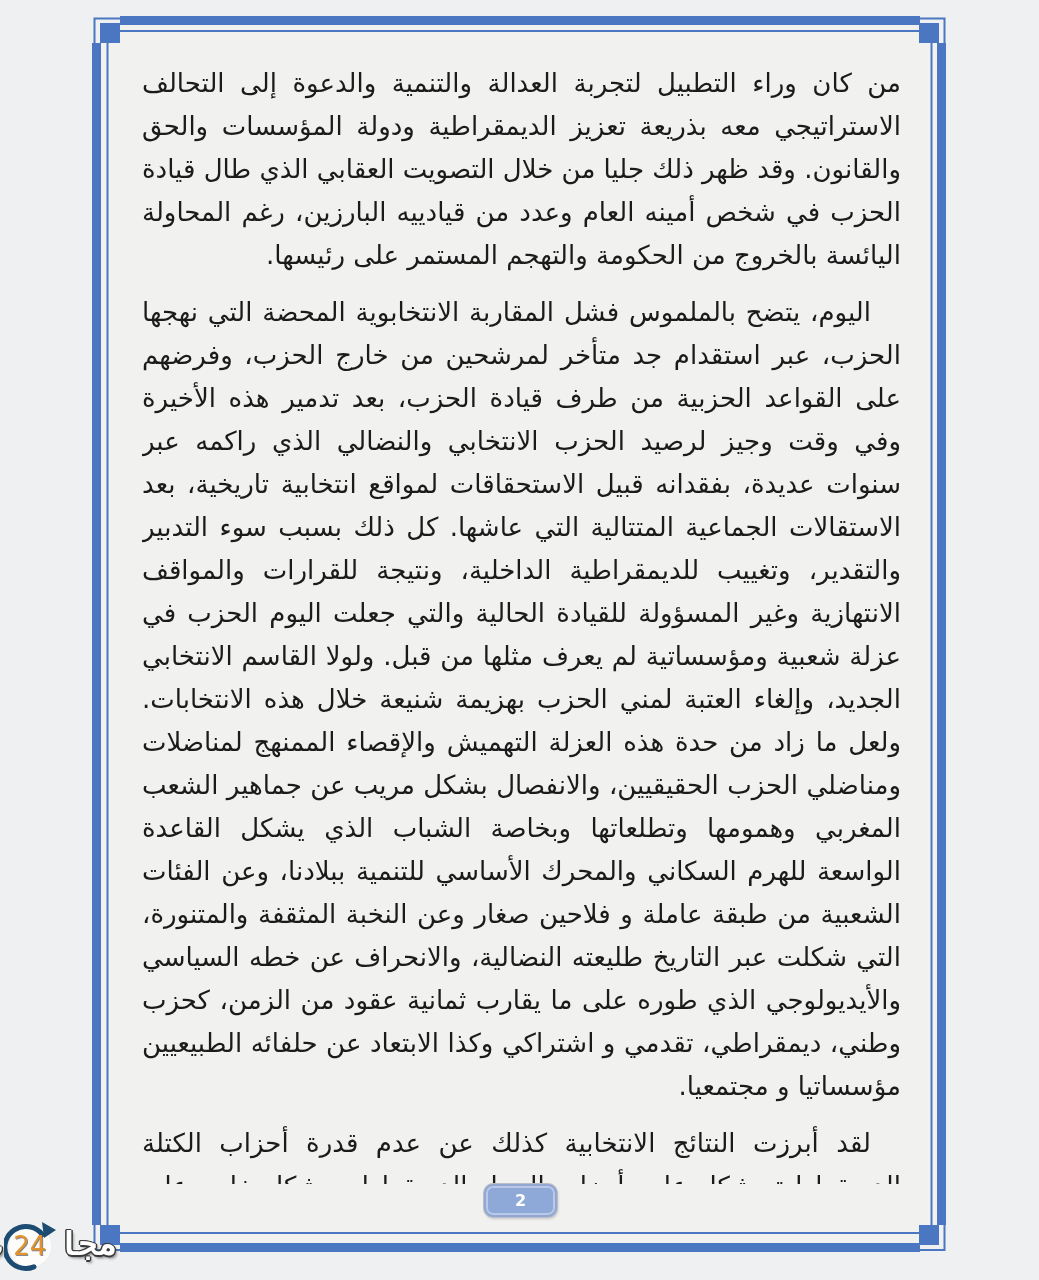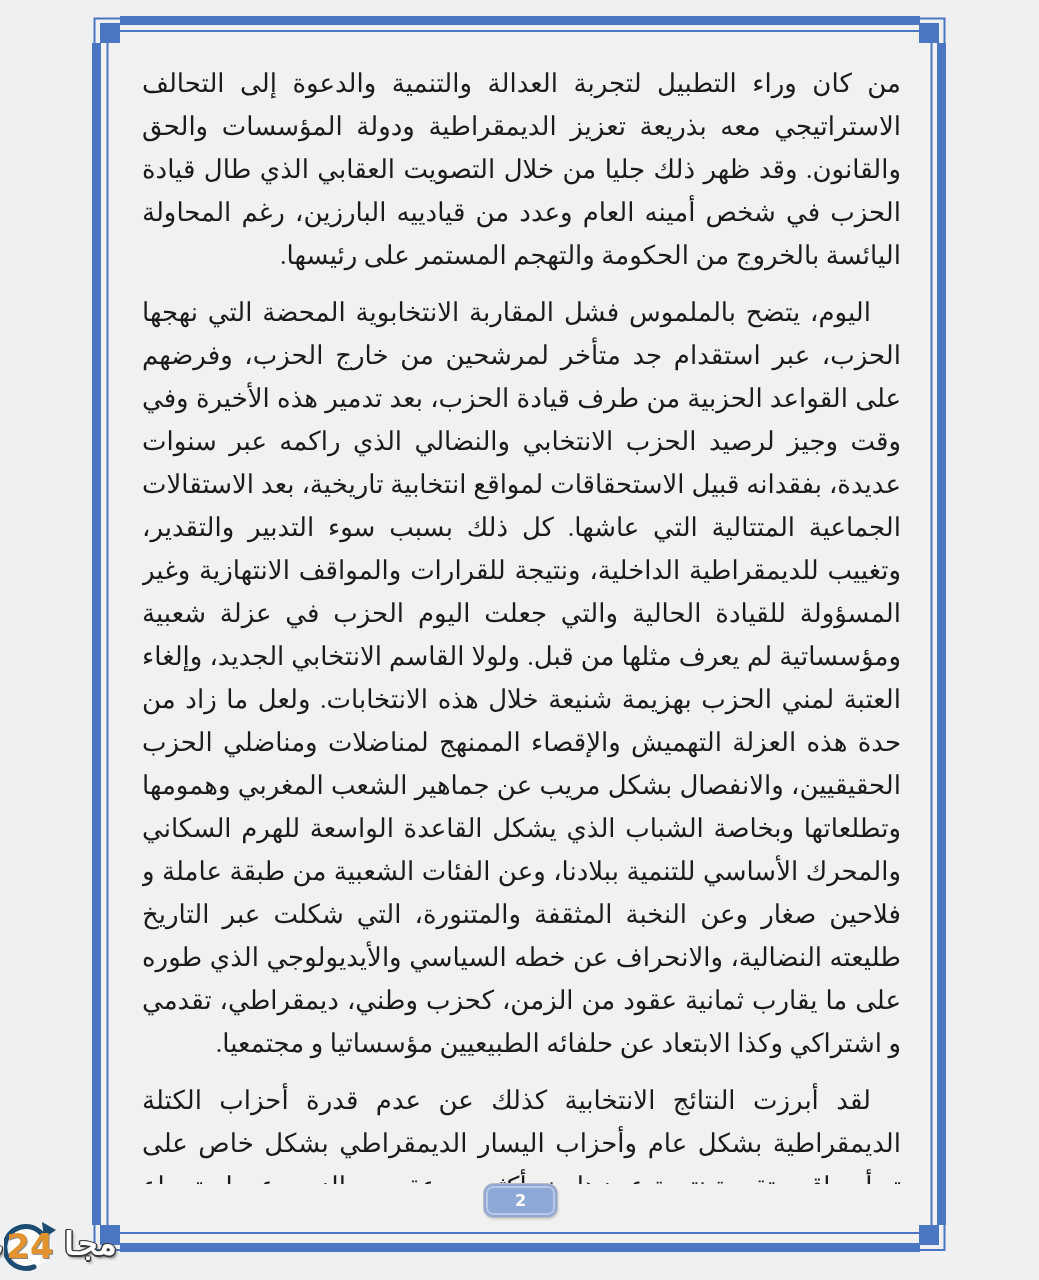--- a/index.html
+++ b/index.html
@@ -21,21 +21,21 @@
   .content{
     position:absolute;
     top:62px;left:142px;right:138px;bottom:96px;
     direction:rtl;
     text-align:justify;
     font-size:26px;
     line-height:43px;
     color:var(--text,#1b1b1b);
     overflow:hidden;
   }
-  .content p{margin:0 0 14px 0;font-family:Liberation Serif, serif;}
+  .content p{margin:0 0 14px 0;}
   .content p.indent{text-indent:30px;}
   .page-badge{
     position:absolute;
     left:484px;top:1184px;
     width:69px;height:29px;
     background:var(--badge-fill,#8ea9d8);
     border:2px solid var(--badge-border,#93a7d2);
     border-radius:9px;
     box-shadow:0 0 0 1px #b8bdc7, inset 0 0 0 2px rgba(255,255,255,.38), 1px 2px 3px rgba(0,0,0,.18);
     display:flex;align-items:center;justify-content:center;
@@ -64,21 +64,21 @@
   .wm-circle{
     position:relative;
     width:52px;height:52px;
     flex:0 0 auto;
   }
   .wm-circle svg{position:absolute;inset:0;}
   .wm-number{
     position:absolute;inset:0;
     display:flex;align-items:center;justify-content:center;
     color:var(--logo-orange,#e2932d);
-    font-size:34px;font-weight:bold;
+    font-size:26px;font-weight:normal;
     text-shadow:1px 1px 0 rgba(40,40,40,.55);
   }
 </style>
 </head>
 <body>
 
 <div class="stage">
 
   <svg class="frame-svg" viewBox="0 0 1039 1280" xmlns="http://www.w3.org/2000/svg" aria-hidden="true">
 

